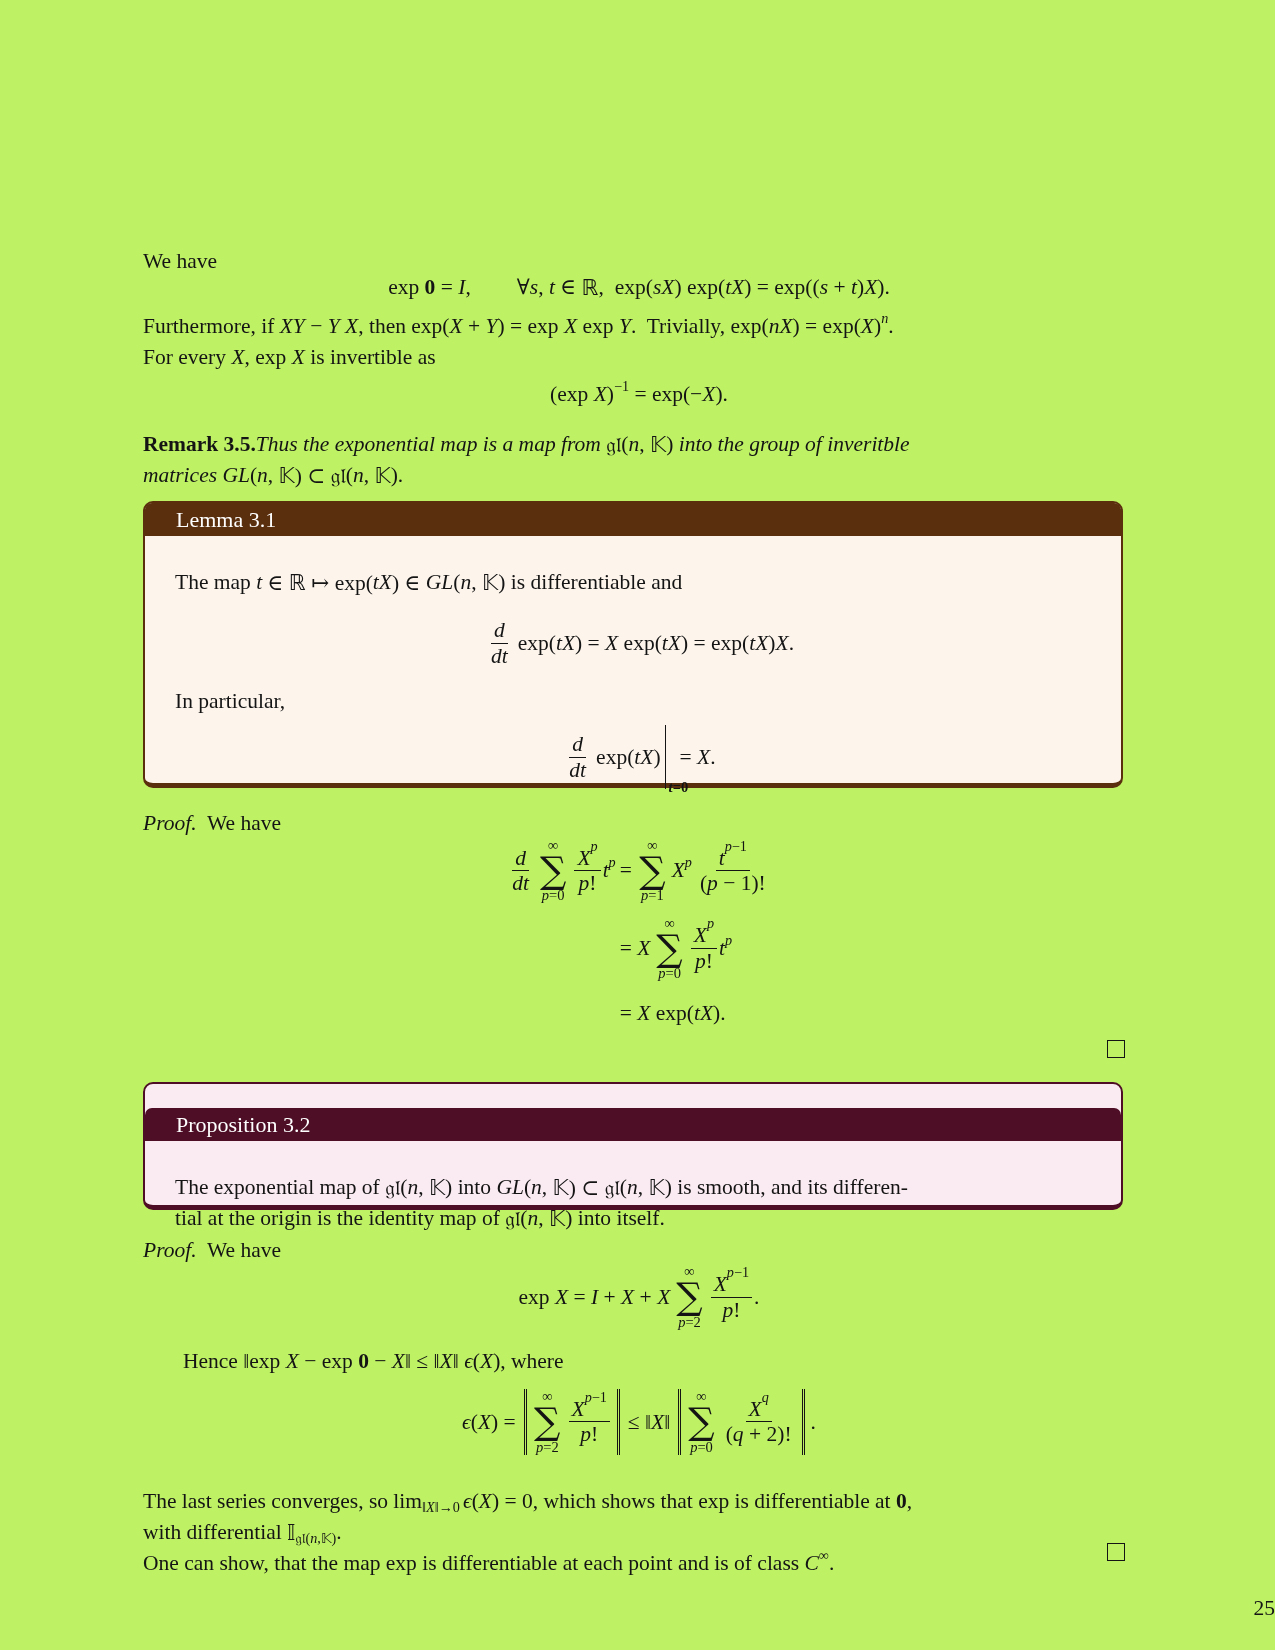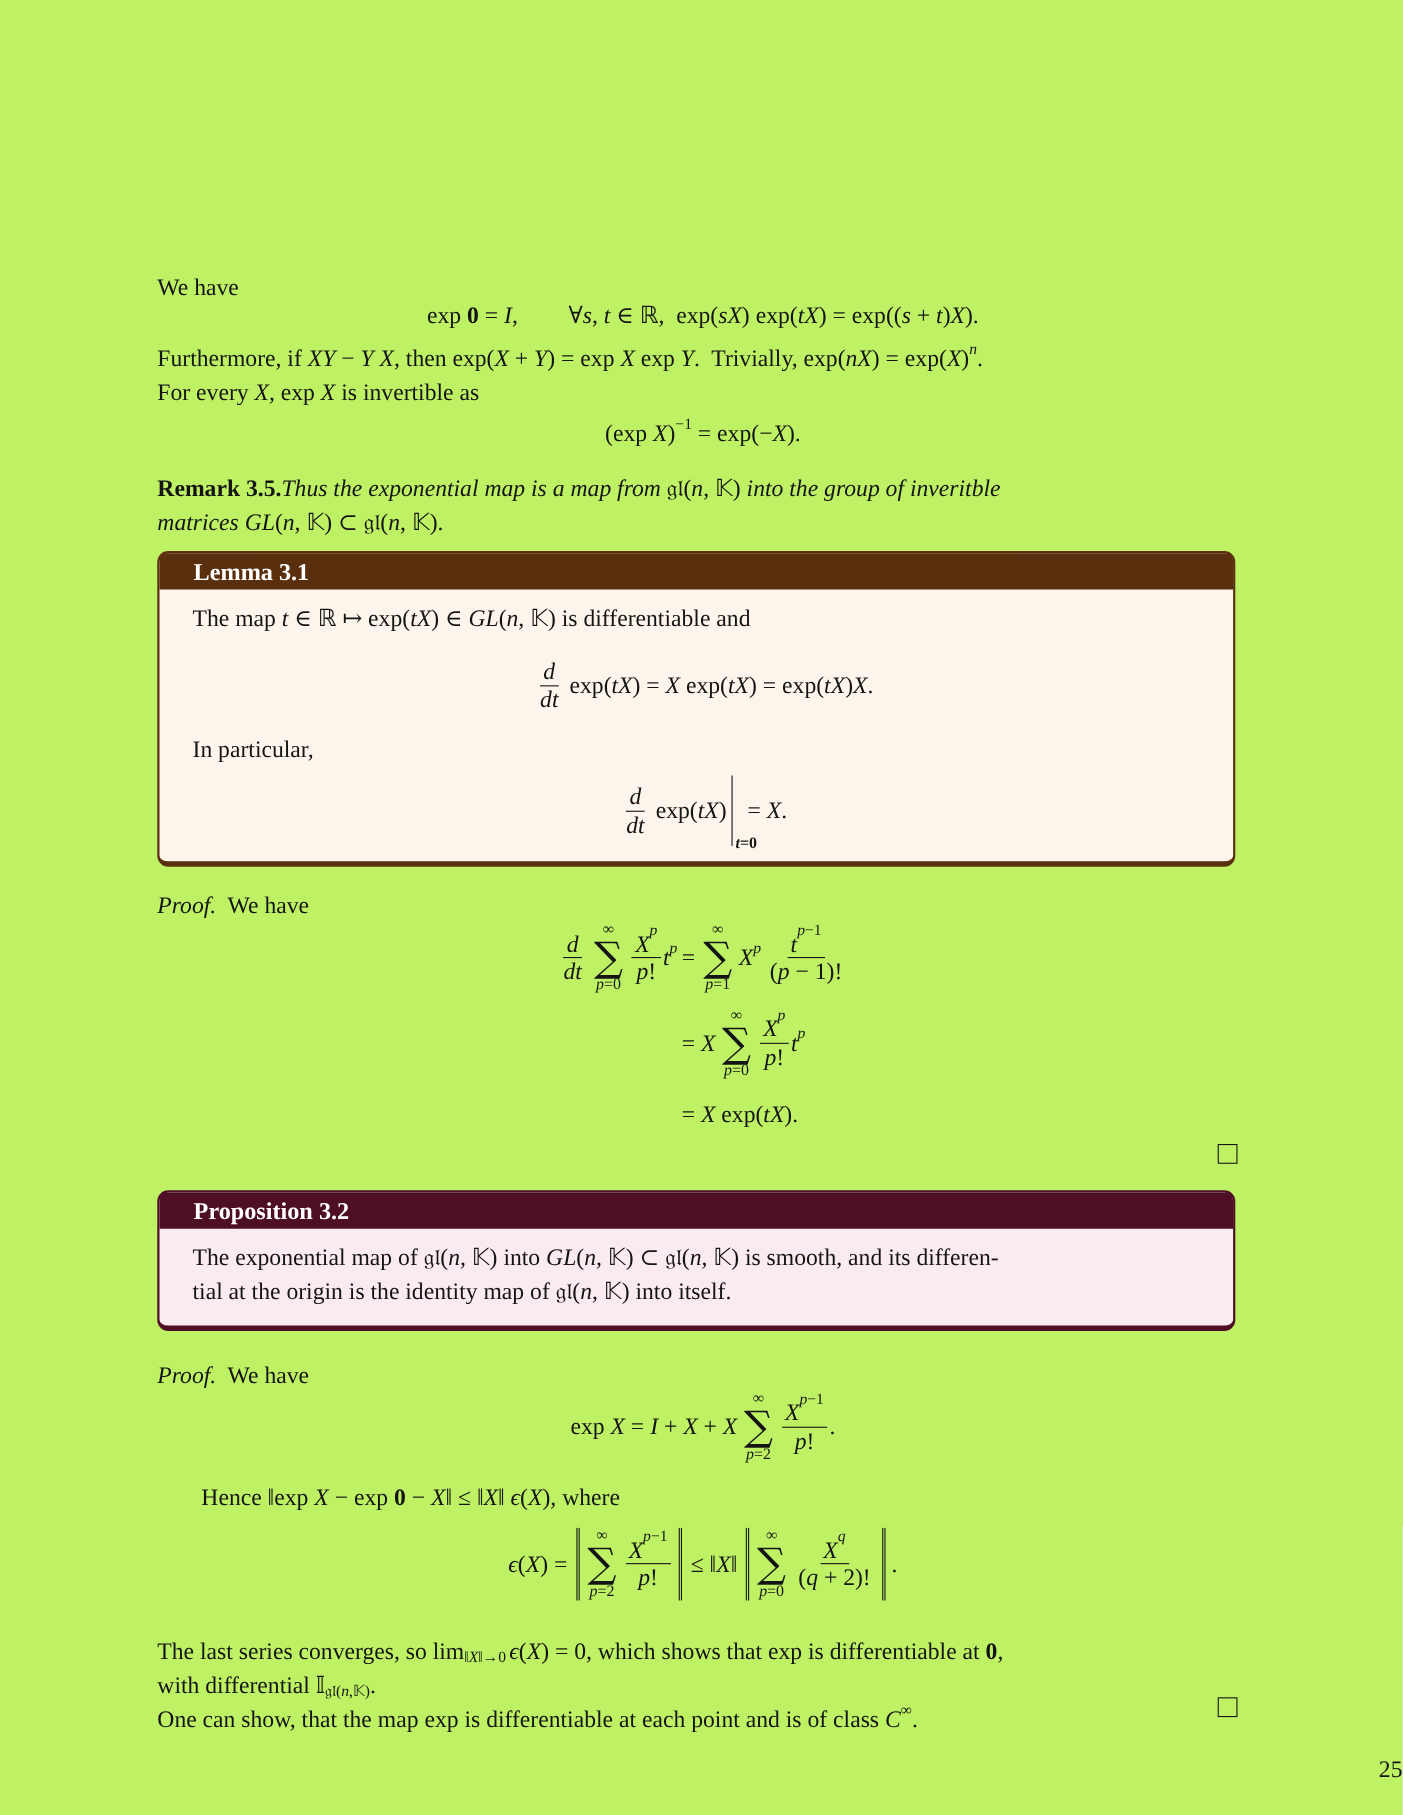--- a/index.html
+++ b/index.html
@@ -21,26 +21,26 @@
   .msum{display:inline-flex;flex-direction:column;align-items:center;line-height:1;margin:0 2px;}
   .mtop,.mbot{font-size:14.5px;line-height:1.05;white-space:pre;display:inline-flex;}
   .msigma{font-size:37px;line-height:0.95;font-family:"DejaVu Serif","DejaVu Sans",serif;}
   .mnorm{display:inline-flex;align-items:center;border-left:3.5px double #141414;border-right:3.5px double #141414;padding:0 5px;margin:0 3px;}
   .mvbar{width:0;height:64px;border-left:1.6px solid #141414;margin-left:4px;position:relative;display:inline-block;font-weight:bold;}
   .mvsub{position:absolute;left:3px;bottom:-7px;font-size:14.5px;white-space:nowrap;}
   .dmath{display:flex;justify-content:center;align-items:center;white-space:pre;}
   .dmath > span{display:inline-flex;align-items:center;}
   .sbox{position:absolute;left:143px;width:980px;border:2px solid;border-radius:10px;box-sizing:border-box;}
   .sbox .hdr{height:33px;display:flex;align-items:center;border-radius:7px 7px 0 0;
-             color:#ffffff;font-weight:bold;font-size:22px;padding-left:31px;}
-  .sbox .bdy{padding:11px 16px 0 30px;}
+             color:#ffffff;font-weight:normal;font-size:22px;padding-left:31px;}
+  .sbox .bdy{padding:11px 16px 0 30px;margin-top:20px;}
   #lemma-box{top:501px;height:287px;border-color:#5a2f0e;background:#fdf5ec;border-bottom-width:5px;}
   #lemma-box .hdr{background:#5a2f0e;}
   #prop-box{top:1082px;height:128px;border-color:#4d0e26;background:#faeaf1;border-bottom-width:5px;}
-  #prop-box .hdr{background:#4d0e26;}
+  #prop-box .hdr{background:#4d0e26;margin-top:24px;}
   .qed{position:absolute;width:16px;height:16px;border:1.7px solid #141414;}
   .aligngrid{display:grid;grid-template-columns:max-content max-content;justify-content:center;row-gap:12px;}
   .acl{display:flex;justify-content:flex-end;align-items:center;white-space:pre;}
   .acr{display:flex;justify-content:flex-start;align-items:center;white-space:pre;}
   .acl > span,.acr > span{display:inline-flex;align-items:center;}
   #page-num{position:absolute;left:0;width:1275px;text-align:right;top:1596px;}
 </style>
 </head>
 <body>
 

